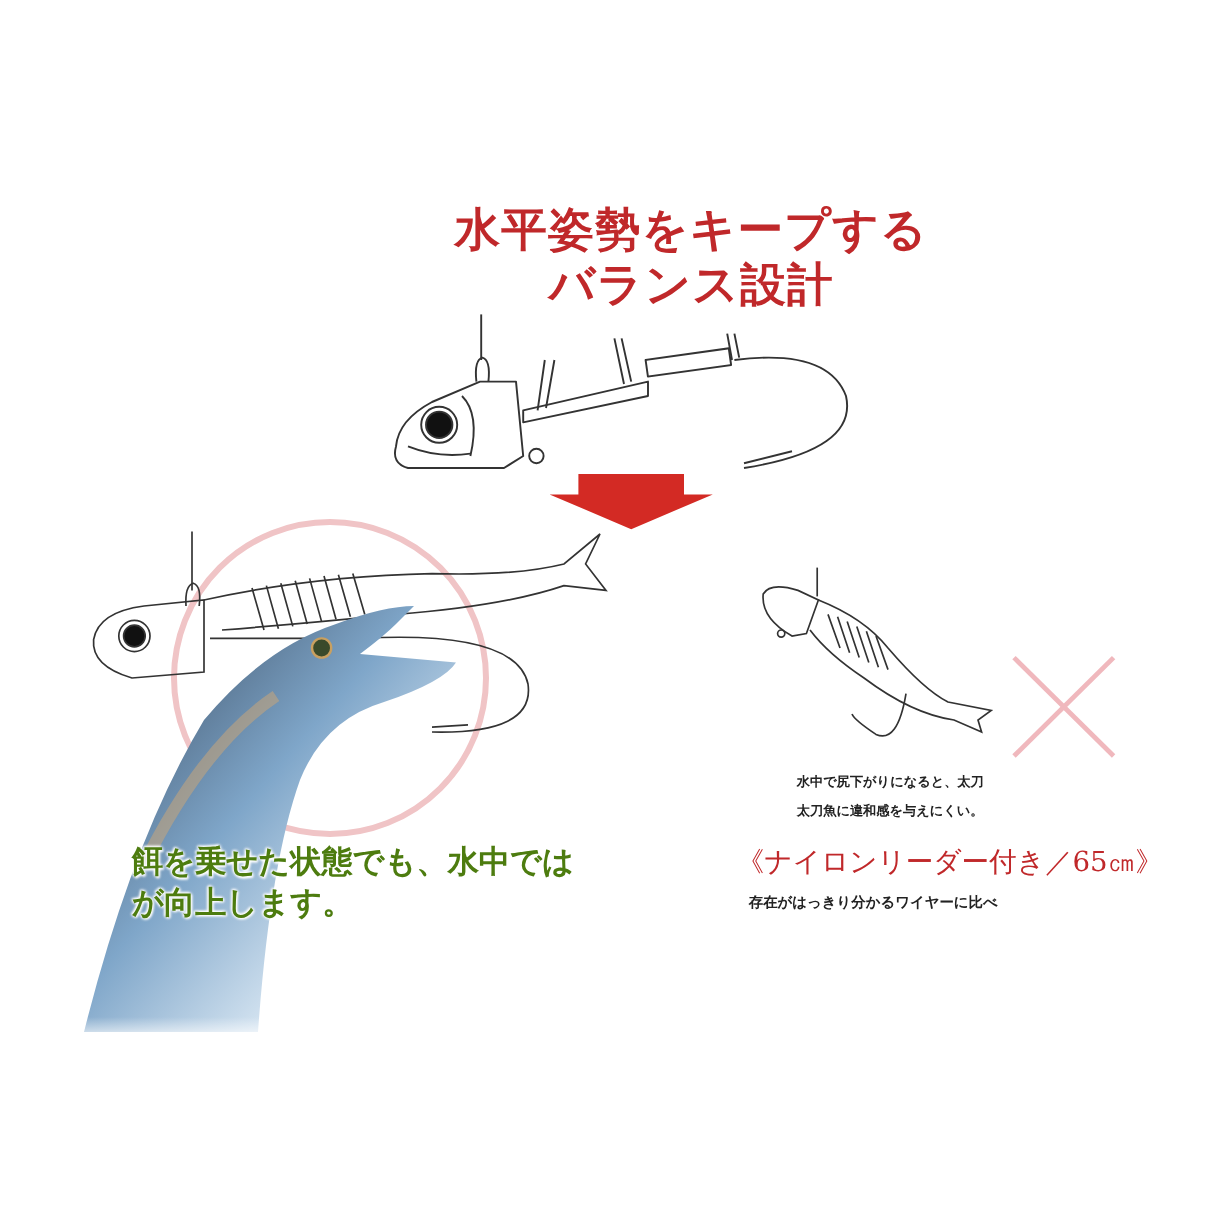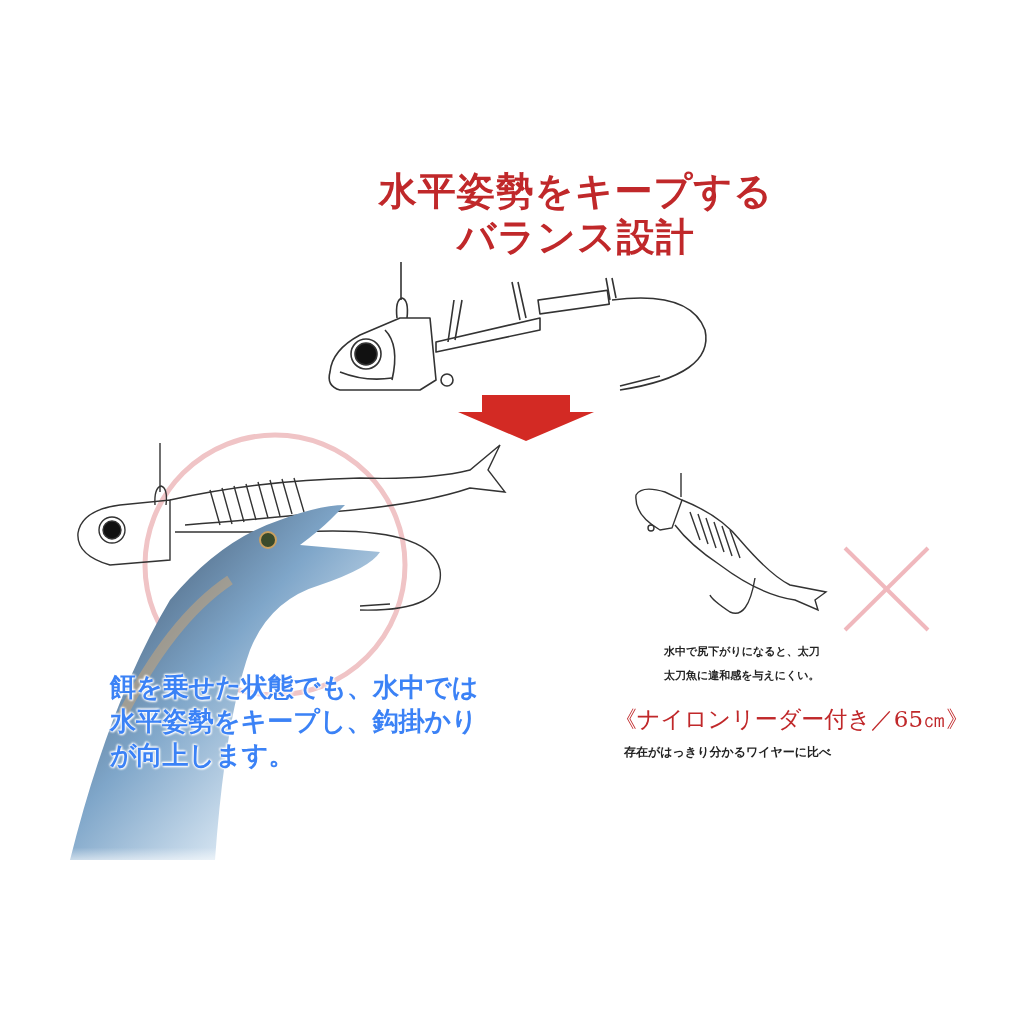--- a/index.html
+++ b/index.html
@@ -8,22 +8,22 @@
       font-family: "DejaVu Serif", "Liberation Serif", serif;
     }
     .abs { position: absolute; margin-left: 38px; }
     .title {
       left: 0; width: 1024px; top: 168px; text-align: center;
       color: #c0282a; font-weight: bold; font-size: 38px; line-height: 46px;
       letter-spacing: 1px;
     }
     .title div { position: relative; left: 26px; }
     .caption-left {
-      left: 72px; top: 670px; width: 450px;
-      font-size: 26px; line-height: 34px; font-weight: bold; color: #3b82f6;
+      left: 72px; top: 702px; width: 450px;
+      font-size: 26px; line-height: 34px; font-weight: bold; color: #4d7c0f;
       text-shadow: 0 0 3px #fff, 0 0 3px #fff, 1px 1px 2px #fff, -1px -1px 2px #fff;
     }
     .caption-right {
       left: 626px; top: 640px; width: 340px;
       font-size: 11px; line-height: 24px; font-weight: bold; color: #222;
     }
     .nylon-heading {
       left: 576px; top: 704px; width: 440px;
       font-size: 23px; line-height: 30px; font-weight: normal; color: #c0282a; white-space: nowrap;
     }
@@ -105,21 +105,20 @@
   </g>
 </svg>
 
 <div class="abs title">
   <div>水平姿勢をキープする</div>
   <div>バランス設計</div>
 </div>
 
 <div class="abs caption-left">
   <div>餌を乗せた状態でも、水中では</div>
-  <div>水平姿勢をキープし、鈎掛かり</div>
   <div>が向上します。</div>
 </div>
 
 <div class="abs caption-right">
   <div>水中で尻下がりになると、太刀</div>
   <div>太刀魚に違和感を与えにくい。</div>
 </div>
 
 <div class="abs nylon-heading">《ナイロンリーダー付き／65㎝》</div>
 <div class="abs nylon-body">

